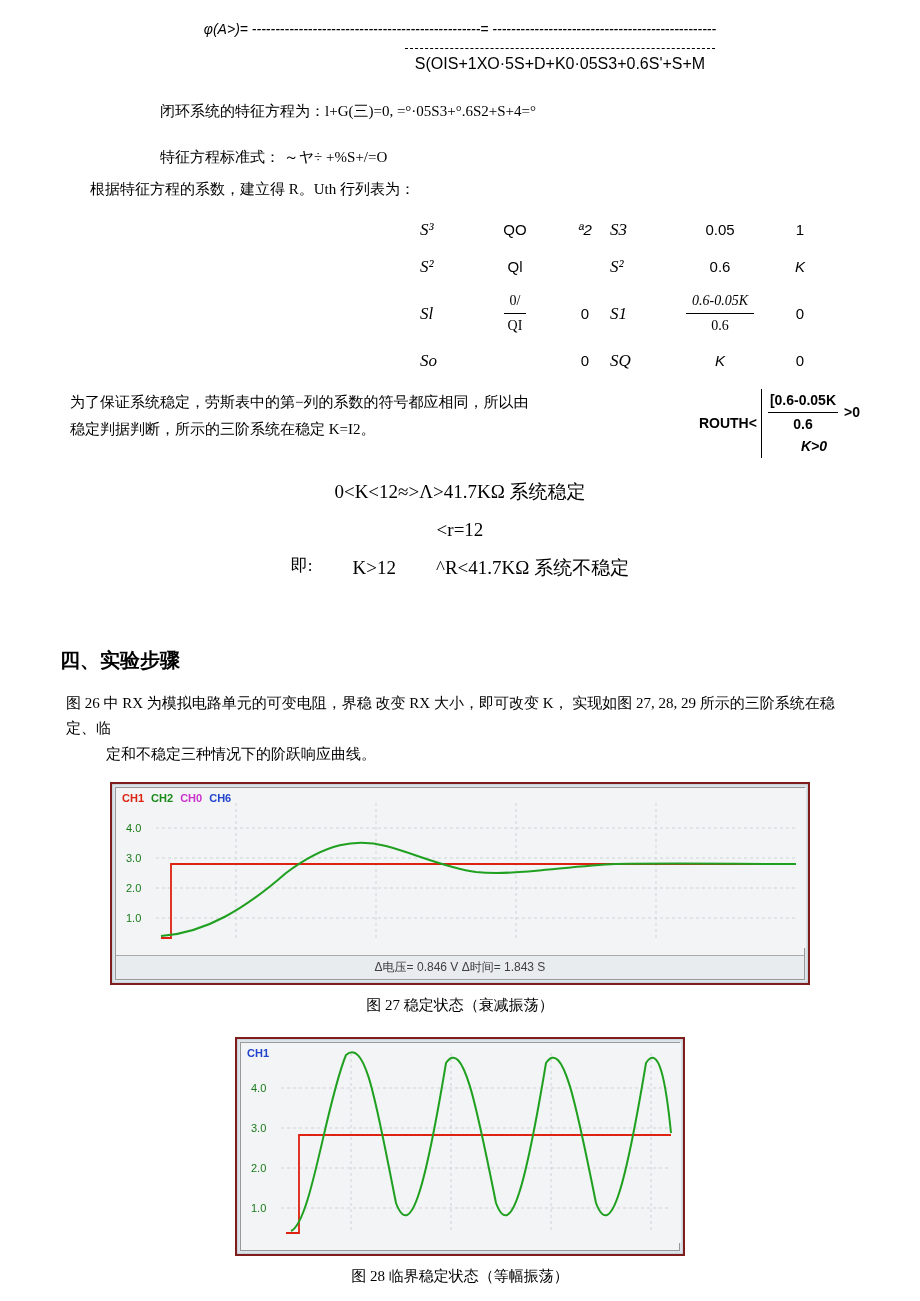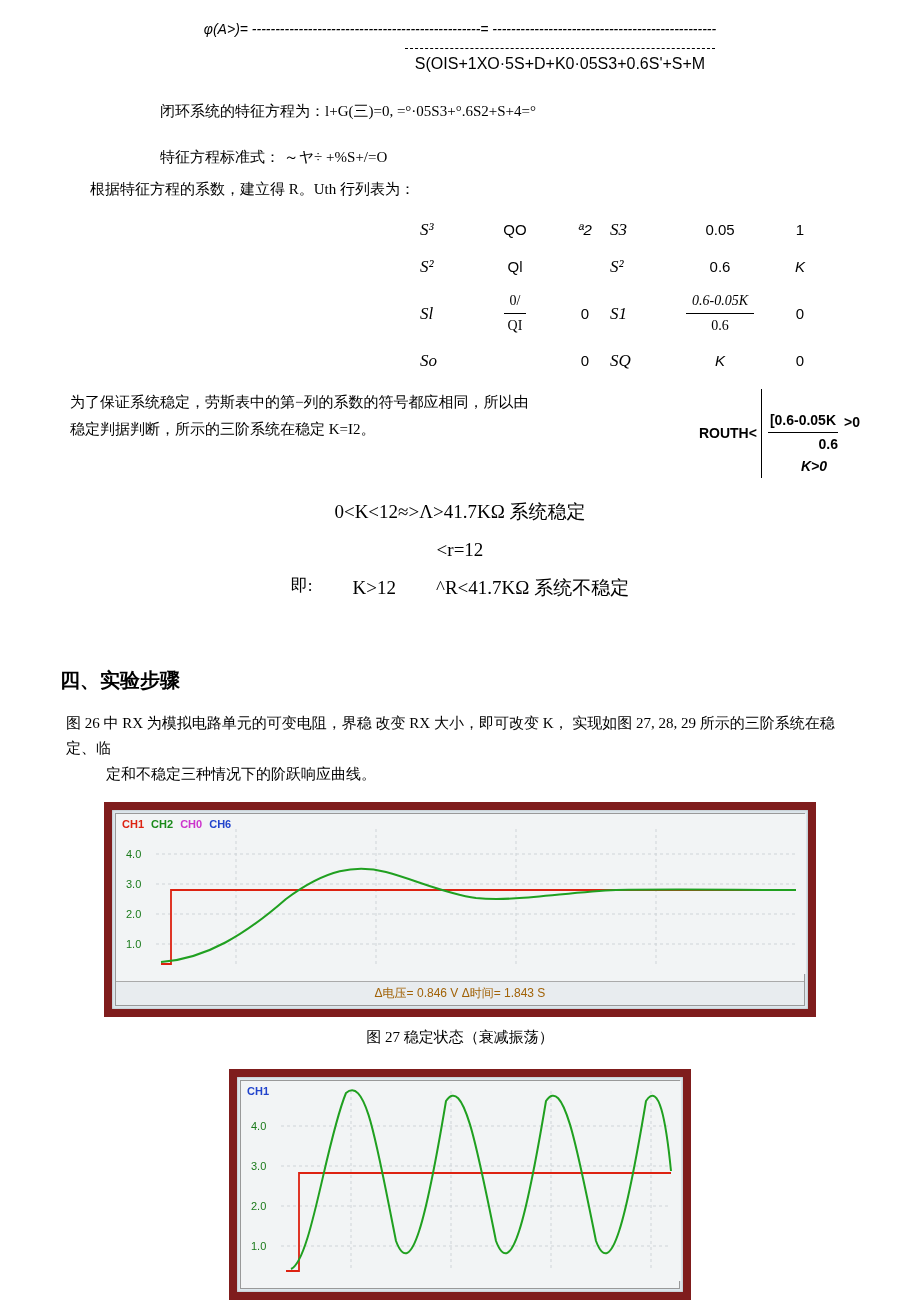--- a/index.html
+++ b/index.html
@@ -35,30 +35,30 @@
     .stability-text .left { flex: 1; font-size: 15px; line-height: 1.8; }
     .routh-cond {
       font-family: Arial, sans-serif;
       font-weight: bold;
       font-size: 14px;
       display: flex;
       align-items: center;
       gap: 4px;
     }
     .brace-col { border-left: 1.5px solid #000; padding-left: 6px; display: flex; flex-direction: column; }
-    .brace-col .frac { display:flex; flex-direction:column; align-items:flex-end;margin-top:20px; }
+    .brace-col .frac { display:flex; flex-direction:column; align-items:center; }
     .brace-col .frac .n { border-bottom:1px solid #000; padding:0 2px;}
     .conclusions { text-align: center; margin: 15px auto; font-family: "SimSun", serif; font-size: 19px; line-height: 2; }
     .conc-row { display: flex; justify-content: center; gap: 40px; }
     h2.section { font-size: 20px; font-weight: bold; margin: 57px 0 15px 0; font-family: "SimSun", serif; }
     .desc { font-size: 15px; margin: 0 0 15px 6px; line-height: 1.7; text-indent: 0; }
     .desc .indent { padding-left: 40px; display: block; }
     .chart-container { text-align: center; margin: 10px 0 8px 0; }
     .chart-frame {
-      border: 8px solid #7f1d1d;
+      border: 2px solid #7f1d1d;
       background: #dde6ec;
       display: inline-block;
       padding: 3px;
       box-shadow: inset 0 0 2px rgba(0,0,0,0.3);
     }
     .chart-inner {
       background: #f2f4f5;
       border: 1px solid #999;
       position: relative;
     }
@@ -66,21 +66,21 @@
     .ch-labels { position:absolute; top:2px; left:6px; font-family: Arial; font-weight: bold; font-size: 11px; }
     .ch-labels span { margin-right: 4px; }
     .c-red{color:#d21; } .c-green{color:#1a8a1a;} .c-mag{color:#c3c;} .c-blue{color:#24c;}
     .chart-readout {
       background: #e8ecef;
       border-top:1px solid #aaa;
       font-size:12px;
       font-family:"SimSun",Arial;
       text-align:center;
       padding:2px 0;
-      color:#a16207;
+      color:#404040;
     }
     svg .grid-line { stroke: #cfd4d8; stroke-width: 1; stroke-dasharray: 3 3; }
     svg .trace-red { stroke: #d21; stroke-width: 1.8; fill: none; }
     svg .trace-green { stroke: #20a020; stroke-width: 2; fill: none; }
     svg .ylabel { font: 11px Arial; fill: #1a7a1a; }
   </style>
 </head>
 <body>
 
 <div class="eq-block">

